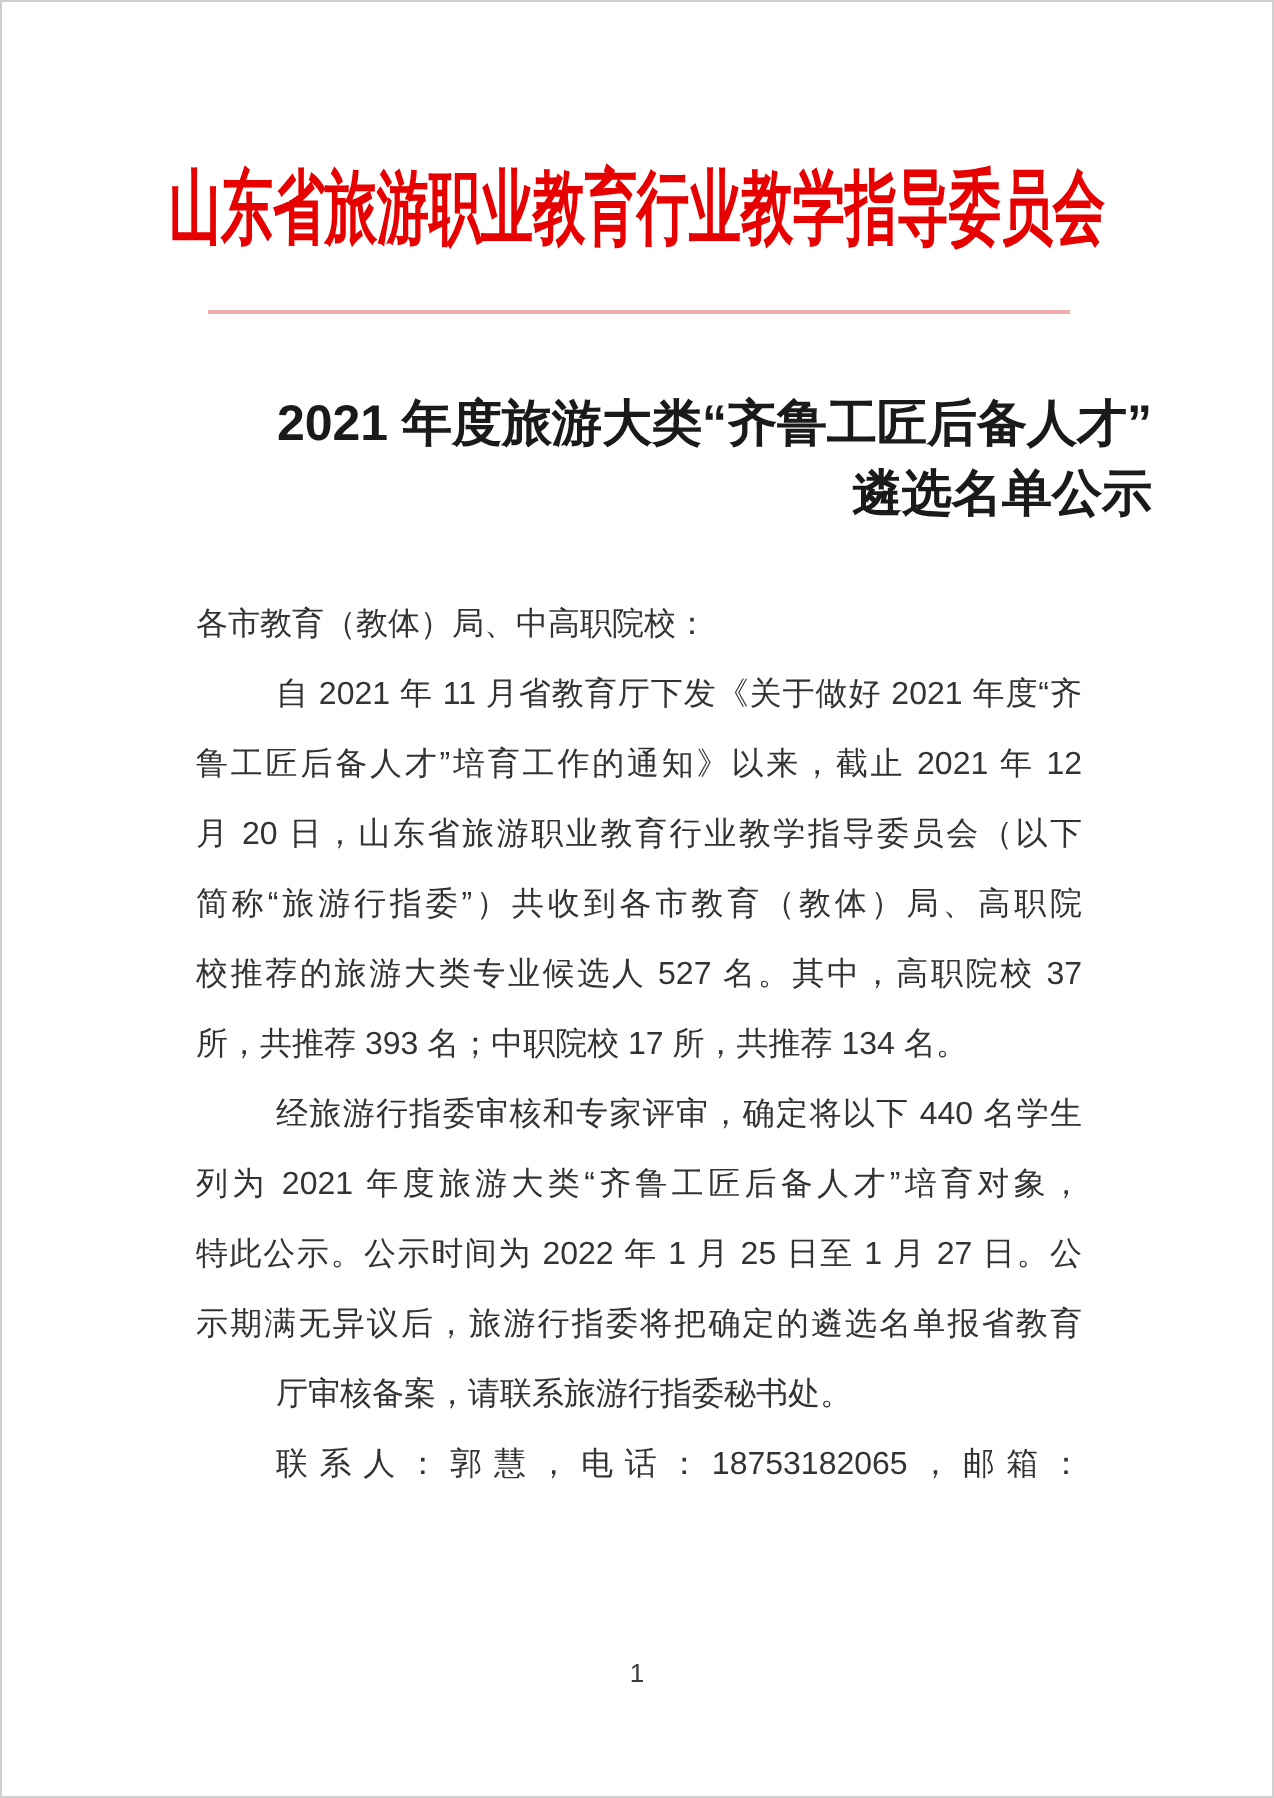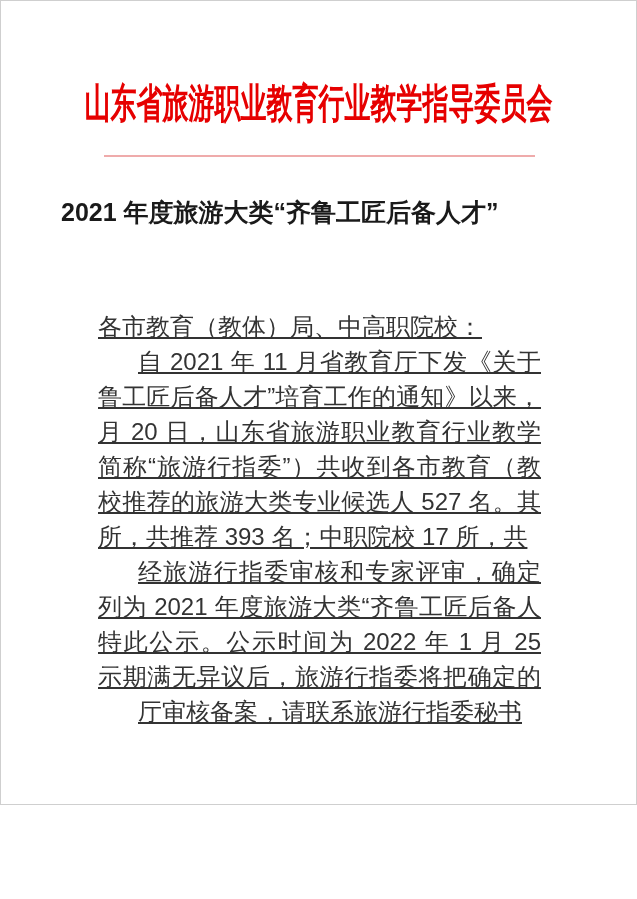--- a/index.html
+++ b/index.html
@@ -3,21 +3,21 @@
 <meta charset="utf-8">
 <style>
   html, body {
     margin: 0;
     padding: 0;
     background: #ffffff;
   }
   .page {
     position: relative;
     width: 637px;
-    height: 805px;
+    height: 899px;
     background: #ffffff;
     border: 1px solid #cfcfcf;
     box-sizing: border-box;
     overflow: hidden;
     font-family: "Liberation Sans", sans-serif;
   }
   .red-header {
     position: absolute;
     top: 76px;
     left: 0;
@@ -38,35 +38,34 @@
     left: 103px;
     width: 431px;
     height: 2px;
     background: var(--divider-pink, #efabab);
   }
   .doc-title {
     position: absolute;
     top: 194px;
     left: 60px;
     right: 60px;
-    text-align: left;
+    text-align: right;
     font-weight: bold;
     font-size: 25px;
     line-height: 35px;
     color: var(--title-text, #1a1a1a);
   }
   .body-text {
     position: absolute;
-    top: 308px;
+    top: 294px;
     left: 97px;
     width: 443px;
-    font-size: 24px;
+    font-size: 16px;
     line-height: 35px;
     color: var(--body-text, #333333);
-    text-decoration: underline;
   }
   .body-text .line {
     height: 35px;
     overflow: hidden;
     text-align: left;
   }
   .body-text .line.justify {
     text-align: justify;
     text-align-last: justify;
   }
@@ -86,31 +85,33 @@
 </head>
 <body>
 
 <div class="page">
   <div class="red-header">山东省旅游职业教育行业教学指导委员会</div>
 
   <div class="divider"></div>
 
   <div class="doc-title">
     <div>2021 年度旅游大类“齐鲁工匠后备人才”</div>
+    <div>遴选名单公示</div>
   </div>
 
   <div class="body-text" id="body-lines">
       <div class="line">各市教育（教体）局、中高职院校：</div>
       <div class="line indent justify">自 2021 年 11 月省教育厅下发《关于做好 2021 年度“齐</div>
       <div class="line justify">鲁工匠后备人才”培育工作的通知》以来，截止 2021 年 12</div>
       <div class="line justify">月 20 日，山东省旅游职业教育行业教学指导委员会（以下</div>
       <div class="line justify">简称“旅游行指委”）共收到各市教育（教体）局、高职院</div>
       <div class="line justify">校推荐的旅游大类专业候选人 527 名。其中，高职院校 37</div>
       <div class="line">所，共推荐 393 名；中职院校 17 所，共推荐 134 名。</div>
       <div class="line indent justify">经旅游行指委审核和专家评审，确定将以下 440 名学生</div>
       <div class="line justify">列为 2021 年度旅游大类“齐鲁工匠后备人才”培育对象，</div>
       <div class="line justify">特此公示。公示时间为 2022 年 1 月 25 日至 1 月 27 日。公</div>
       <div class="line justify">示期满无异议后，旅游行指委将把确定的遴选名单报省教育</div>
       <div class="line indent">厅审核备案，请联系旅游行指委秘书处。</div>
+      <div class="line indent justify">联系人：郭慧，电话：18753182065，邮箱：</div>
     </div>
 
   <div class="page-number">1</div>
 </div>
 
 </body></html>

